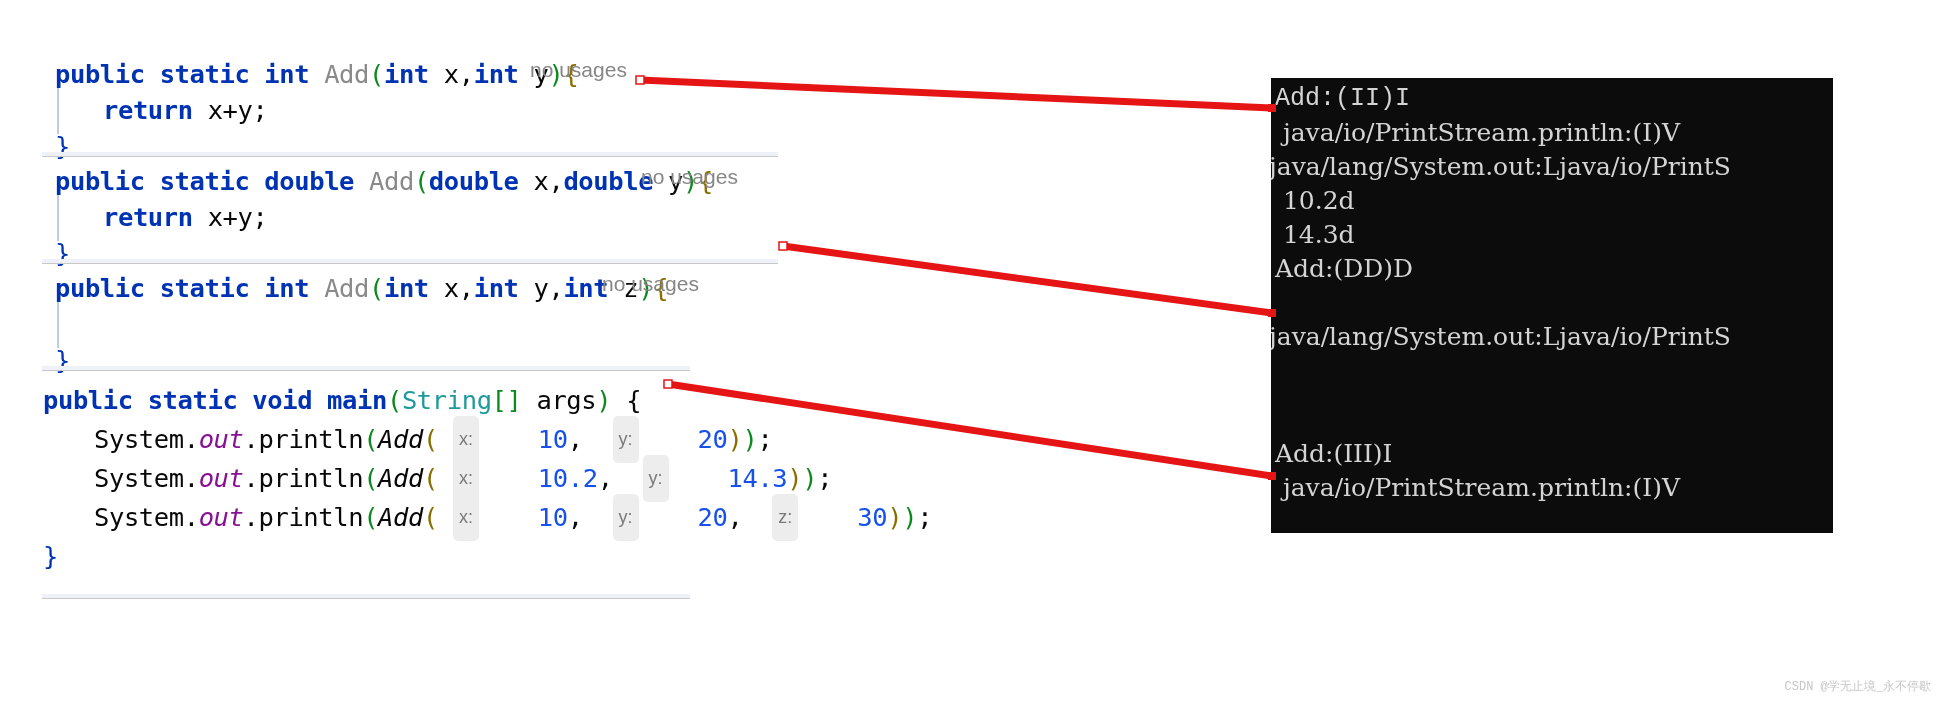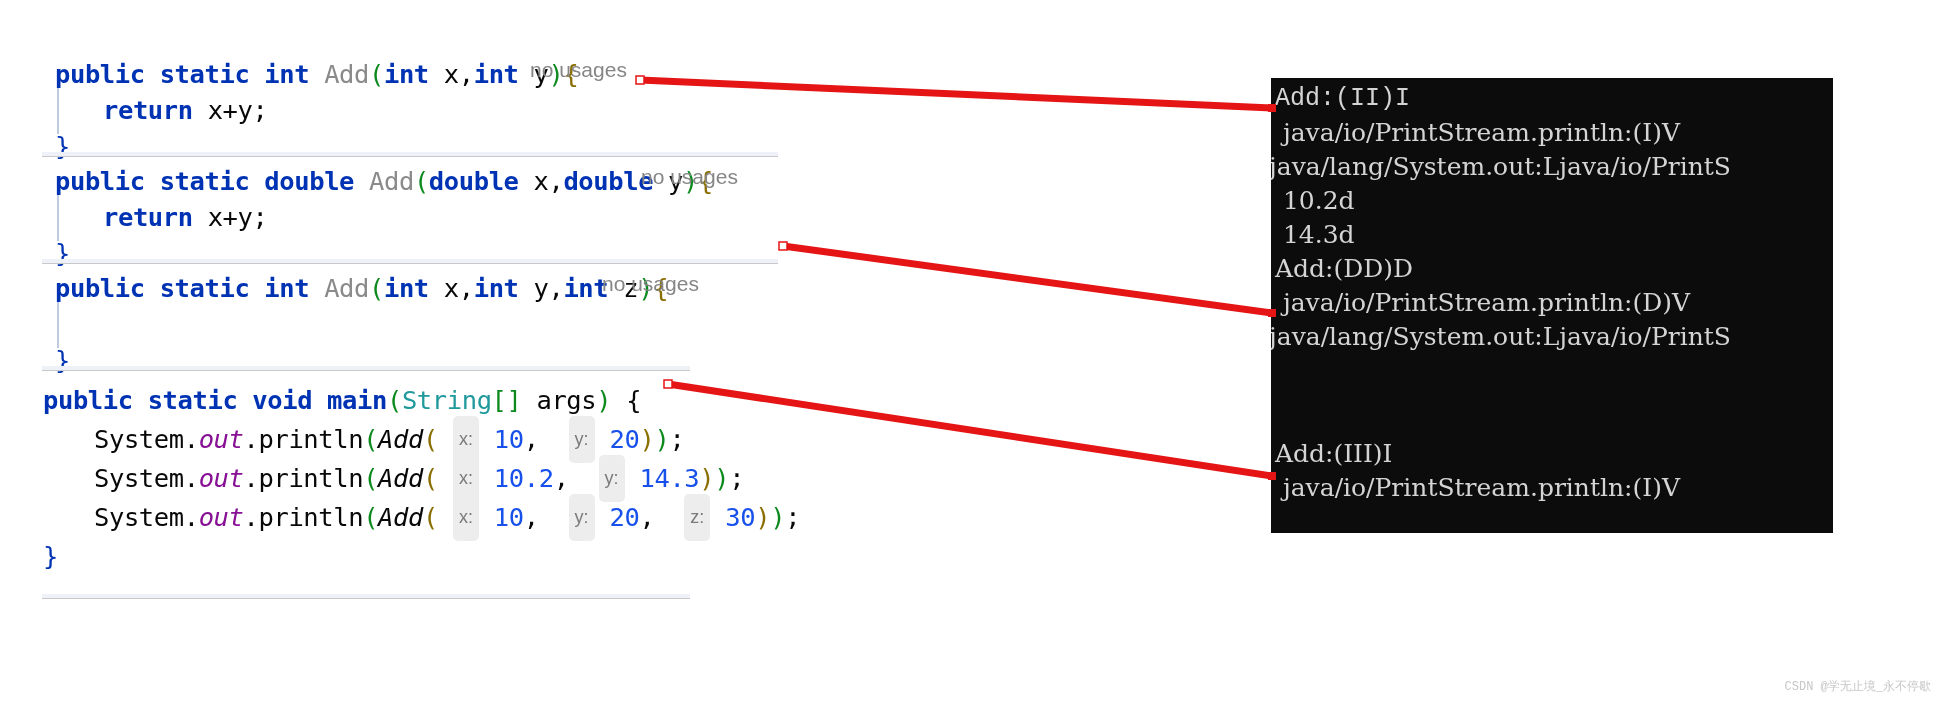--- a/index.html
+++ b/index.html
@@ -36,21 +36,21 @@
   }
 
   
   .kw      { color: #0033B3; font-weight: 700; }
   .mname   { color: #8A8A8A; }
   .paren   { color: #0d8a1e; }
   .paren2  { color: #8A6F00; }
   .brace   { color: #0033B3; }
   .ident   { color: #080808; }
   .type    { color: #20999D; }
-  .num     { color: #1750EB; }
+  .num     { color: #1750EB; margin-left: 44px; }
   .field   { color: #871094; font-style: italic; }
   .mcall   { color: #080808; font-style: italic; }
   .sq      { color: #0d8a1e; }
 
   
   .inlay-usages {
     position: absolute;
     font-family: "Liberation Sans", sans-serif;
     font-size: 21px;
     color: #868686;
@@ -176,21 +176,20 @@
   <div class="sep" style="left:42px; top:594px; width:648px;"></div>
 </div>
 
 <div id="console">
   <div class="con-line" style="top:4px;font-family:Liberation Mono, monospace;">Add:(II)I</div>
   <div class="con-line" style="top:38px;"> java/io/PrintStream.println:(I)V</div>
   <div class="con-line" style="top:72px; left:-2px;">java/lang/System.out:Ljava/io/PrintS</div>
   <div class="con-line" style="top:106px;"> 10.2d</div>
   <div class="con-line" style="top:140px;"> 14.3d</div>
   <div class="con-line" style="top:174px;">Add:(DD)D</div>
-  <div class="con-line" style="top:208px;"> java/io/PrintStream.println:(D)V</div>
   <div class="con-line" style="top:242px; left:-2px;">java/lang/System.out:Ljava/io/PrintS</div>
   <div class="con-line" style="top:276px;"></div>
   <div class="con-line" style="top:310px;"></div>
   <div class="con-line" style="top:359px;">Add:(III)I</div>
   <div class="con-line" style="top:393px;"> java/io/PrintStream.println:(I)V</div>
 </div>
 
 <svg id="arrows" viewBox="0 0 1949 717">
   <g id="arrow-group">
       <line x1="640" y1="80" x2="1272" y2="108" stroke="#E51515" stroke-width="7" stroke-linecap="butt"></line>

